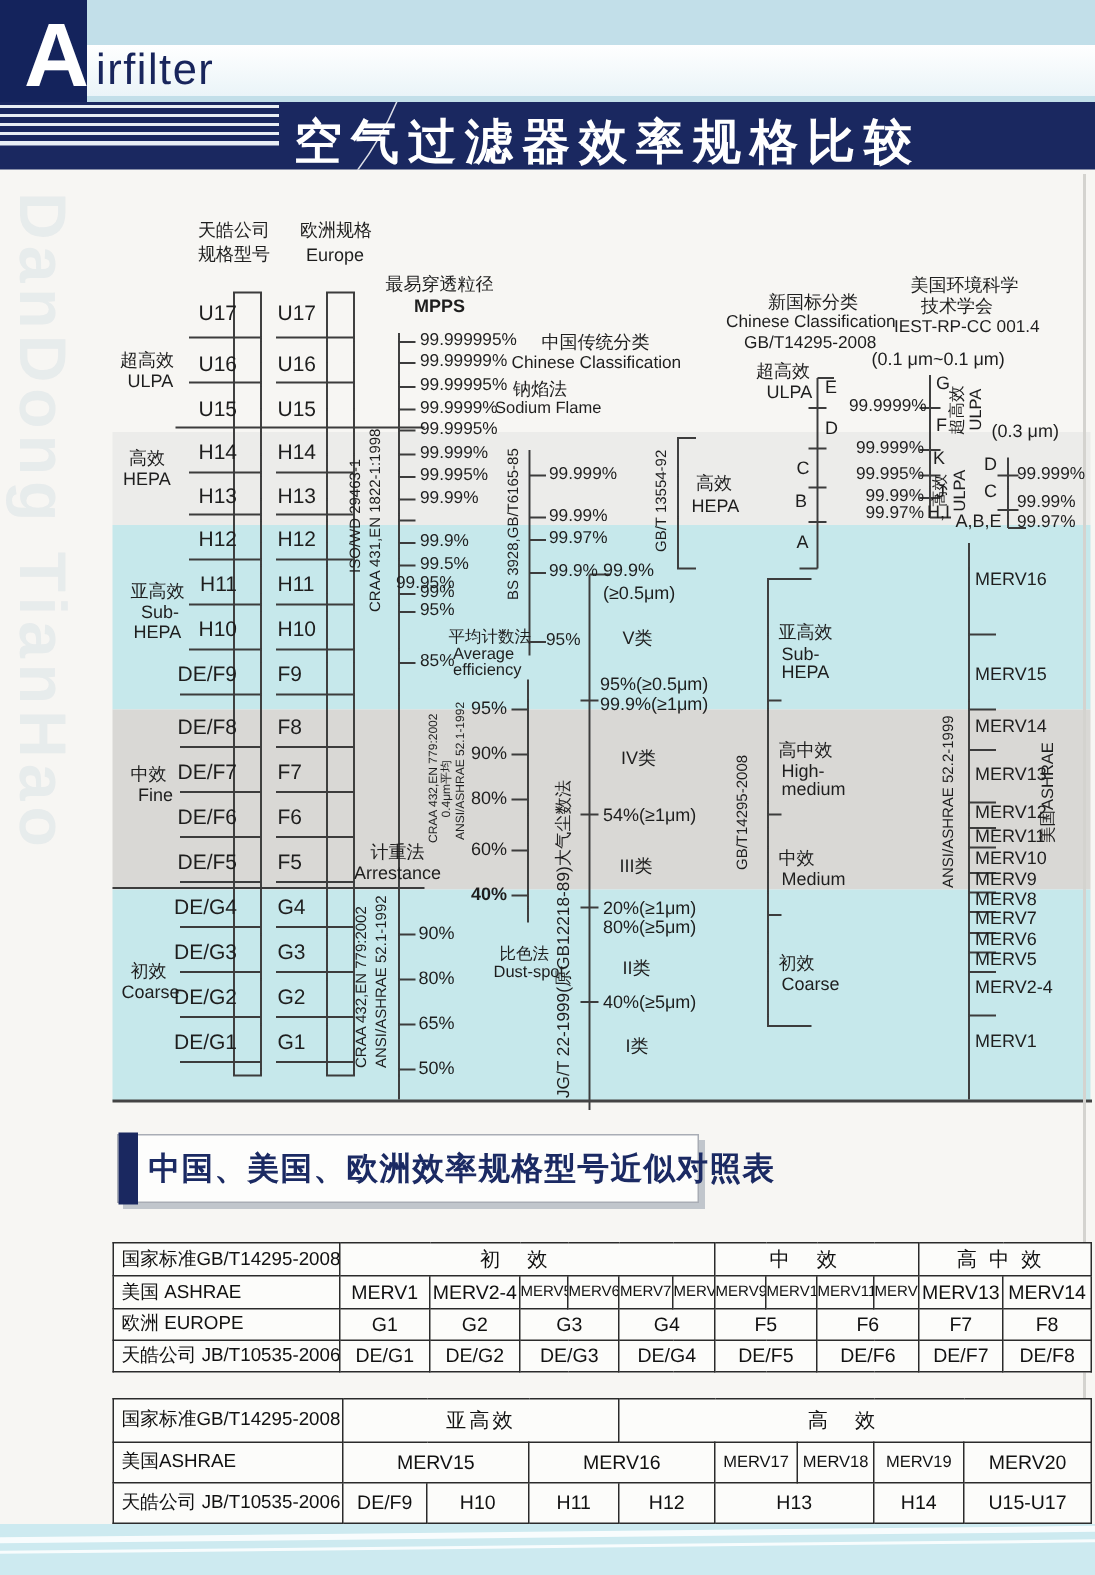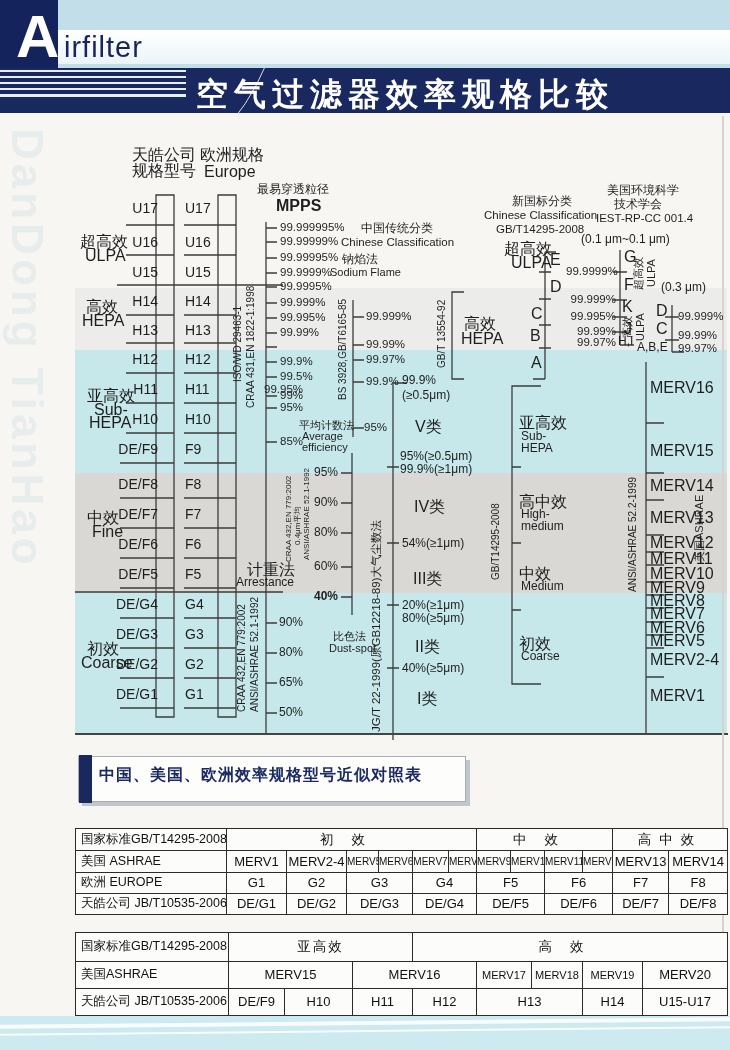--- a/index.html
+++ b/index.html
@@ -12,28 +12,28 @@
   #titleband{position:absolute;left:0;top:68px;width:730px;height:45px;background:#1a2860;overflow:hidden;}
   .pin{position:absolute;left:0;height:1.5px;background:#e8eef5;}
   #arc{position:absolute;left:-150px;top:-300px;width:430px;height:430px;border:1.6px solid rgba(255,255,255,.85);border-radius:50%;}
   #logoA{position:absolute;left:16px;top:2px;font-size:60px;font-weight:bold;color:#ffffff;font-family:"Liberation Sans",sans-serif;}
   #logoTxt{position:absolute;left:64px;top:31px;font-size:29px;color:#18255c;letter-spacing:1px;font-family:"Liberation Sans",sans-serif;}
   #mainTitle{position:absolute;left:196px;top:73px;font-size:32px;font-weight:bold;color:#ffffff;letter-spacing:6px;white-space:nowrap;}
   
   .band{position:absolute;left:75px;width:652px;}
   
   .L{position:absolute;white-space:nowrap;color:#1e1e1e;font-style:normal;line-height:1.05;}
-  .f8{font-size:8px;}.f10{font-size:10px;}.f11{font-size:11px;}.f115{font-size:11.5px;}.f12{font-size:12px;}.f13{font-size:16px;}.f14{font-size:14px;}
+  .f8{font-size:8px;}.f10{font-size:10px;}.f11{font-size:11px;}.f115{font-size:11.5px;}.f12{font-size:12px;}.f13{font-size:12px;}.f14{font-size:14px;}
   .R{transform-origin:0 0;transform:rotate(-90deg);}
   .ra{text-align:right;}
   #watermark{position:absolute;left:52px;top:128px;transform-origin:0 0;transform:rotate(90deg);font-size:44px;font-weight:bold;letter-spacing:4px;color:rgba(100,145,175,0.10);white-space:nowrap;}
   
   #sec2box{position:absolute;left:78px;top:756px;width:386px;height:44px;background:#fdfdfc;border:1px solid #a9adb5;box-shadow:4px 4px 0 rgba(140,150,165,.5);}
   #sec2bar{position:absolute;left:0;top:-2px;width:13px;height:48px;background:#1a2860;}
-  #sec2txt{position:absolute;left:20px;top:8px;font-size:16px;font-weight:bold;color:#1b2a63;letter-spacing:1px;white-space:nowrap;}
+  #sec2txt{position:absolute;left:20px;top:8px;font-size:21px;font-weight:bold;color:#1b2a63;letter-spacing:1px;white-space:nowrap;}
   
   table.cmp{position:absolute;border-collapse:collapse;table-layout:fixed;background:#fcfcfa;}
   table.cmp td{border:1px solid #2b2b2b;text-align:center;padding:0;color:#111;overflow:hidden;white-space:nowrap;}
   table.cmp td.lab{text-align:left;padding-left:5px;font-size:12.5px;}
   td.c13{font-size:13px;} td.c10{font-size:10px;} td.c11{font-size:11px;}
   td.g2{letter-spacing:18px;font-size:13.5px;} td.g3{letter-spacing:8px;font-size:13.5px;} td.g0{letter-spacing:2px;font-size:13.5px;}
   #botband{position:absolute;left:0;top:1016px;width:730px;height:34px;background:#cdeaf0;overflow:hidden;}
   .streak{position:absolute;width:760px;height:4px;background:rgba(255,255,255,.85);transform:rotate(-0.6deg);}
   #edgeline{position:absolute;left:722px;top:116px;width:2px;height:925px;background:#d4d3cf;}
 </style>

